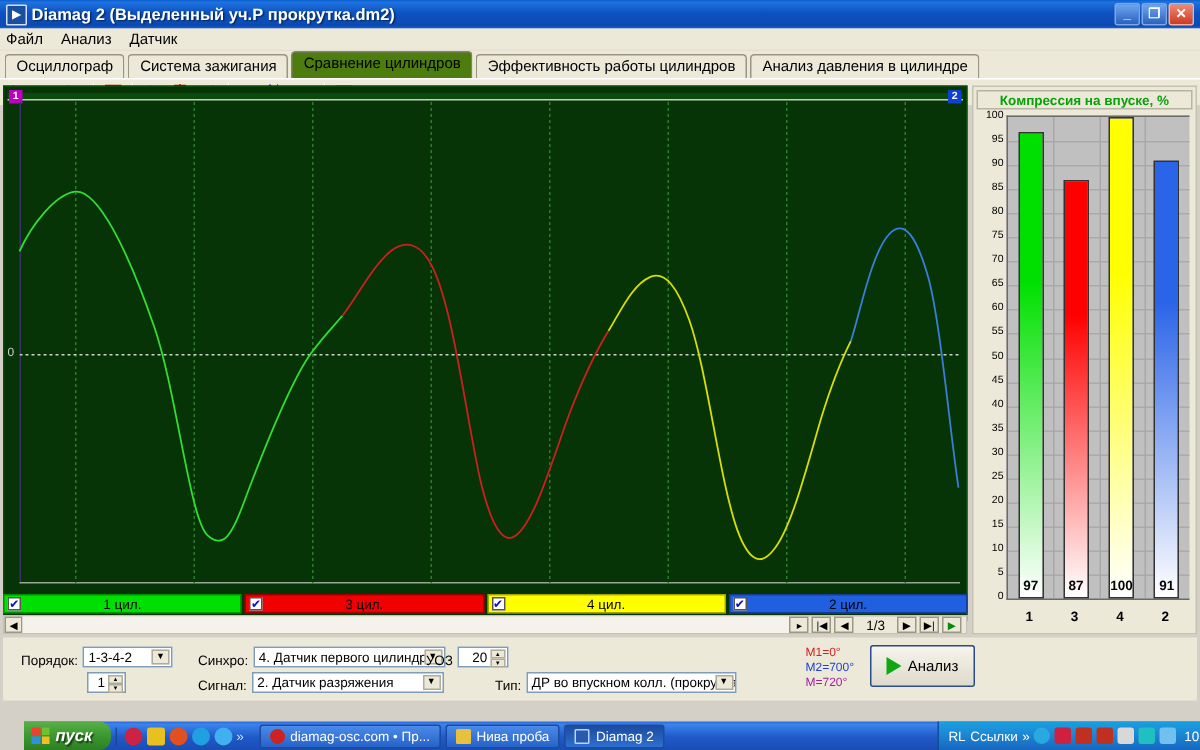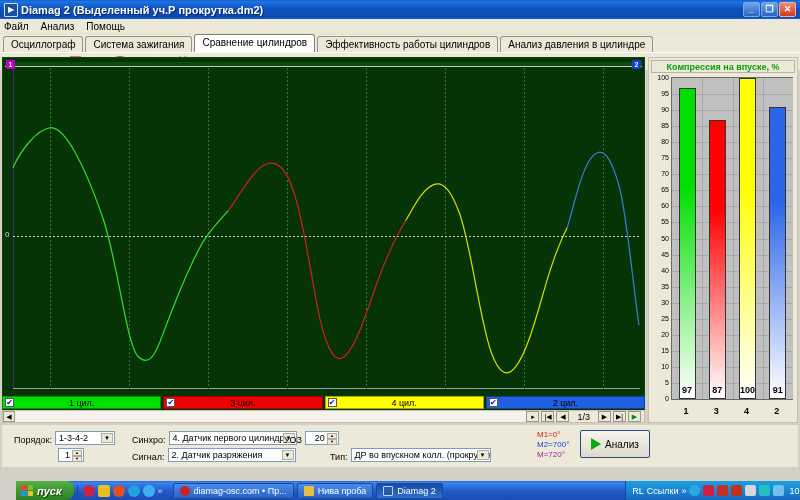--- a/index.html
+++ b/index.html
@@ -49,21 +49,21 @@
     position:absolute; left:0; top:34px; width:800px; height:18px;
     background:#ece9d8; display:flex; align-items:flex-end; padding-left:3px;
   }
   .tab {
     height:16px; padding:0 7px; margin-right:2px;
     background:#ece9d8; border:1px solid #9a9483; border-bottom:none;
     border-radius:3px 3px 0 0; font-size:10px; line-height:15px;
     color:#000; white-space:nowrap;
   }
   .tab.active {
-    height:18px; background:#ffffff; font-weight:normal;
+    height:18px; background:#4d7c0f; font-weight:normal;
     border-color:#86806f; position:relative; z-index:2;
   }
 
   
   .toolbar {
     position:absolute; left:0; top:52px; width:800px; height:18px;
     background:#ece9d8; border-top:1px solid #fff;
     display:flex; align-items:center; padding-left:2px;
   }
   .tool { width:19px; height:16px; display:flex; align-items:center; justify-content:center; }
@@ -267,21 +267,21 @@
     <div class="tb-buttons">
       <div class="tb-btn">_</div>
       <div class="tb-btn">❐</div>
       <div class="tb-btn close">✕</div>
     </div>
   </div>
 
   <div class="menubar">
     <span>Файл</span>
     <span>Анализ</span>
-    <span>Помощь</span>
+    <span>Датчик</span>
   </div>
 
   <div class="tabstrip">
     <div class="tab">Осциллограф</div>
     <div class="tab">Система зажигания</div>
     <div class="tab active">Сравнение цилиндров</div>
     <div class="tab">Эффективность работы цилиндров</div>
     <div class="tab">Анализ давления в цилиндре</div>
   </div>
 

